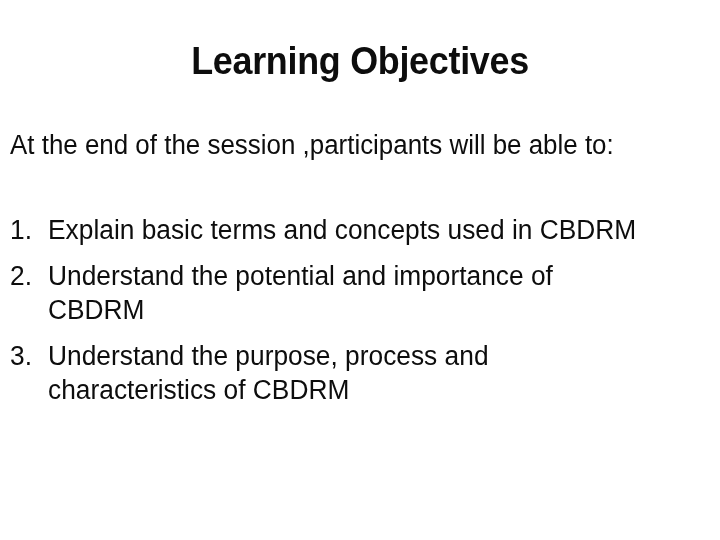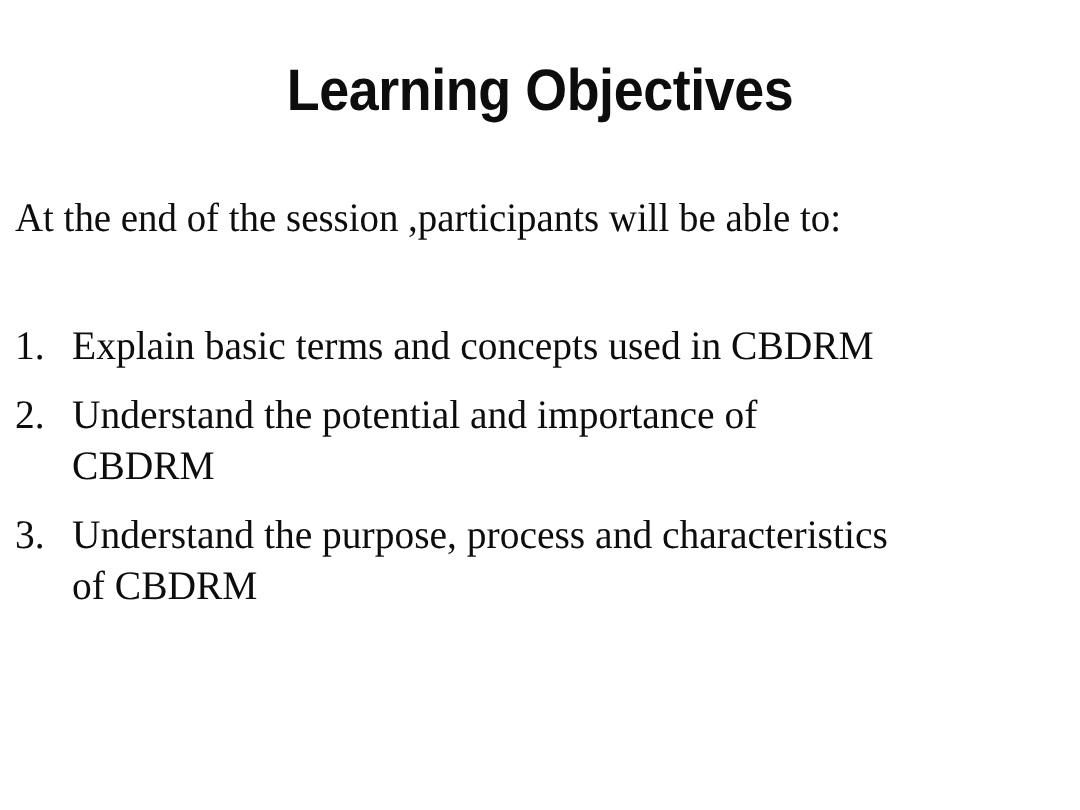--- a/index.html
+++ b/index.html
@@ -39,21 +39,20 @@
     transform: scaleX(0.92);
     transform-origin: center top;
   }
 
   
   .body-block {
     position: absolute;
     top: 128px;
     left: 10px;
     width: 700px;
-    font-family: Liberation Serif, serif;
   }
 
   .lead-line {
     font-size: 27px;
     line-height: 34px;
     color: #0d0d0d;
     white-space: nowrap;
     transform: scaleX(0.96);
     transform-origin: left top;
   }

